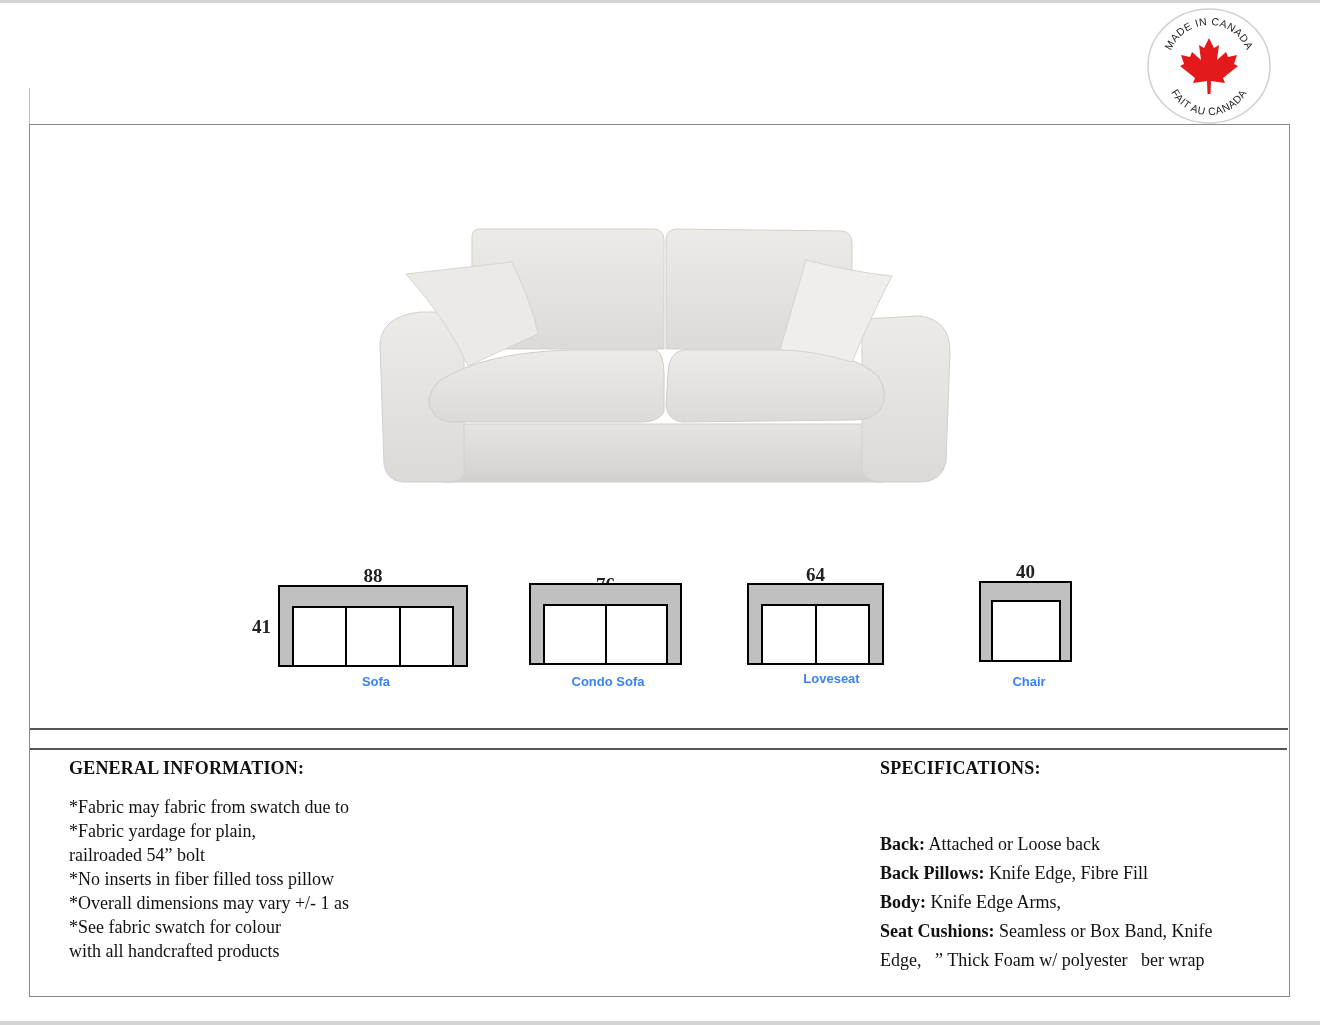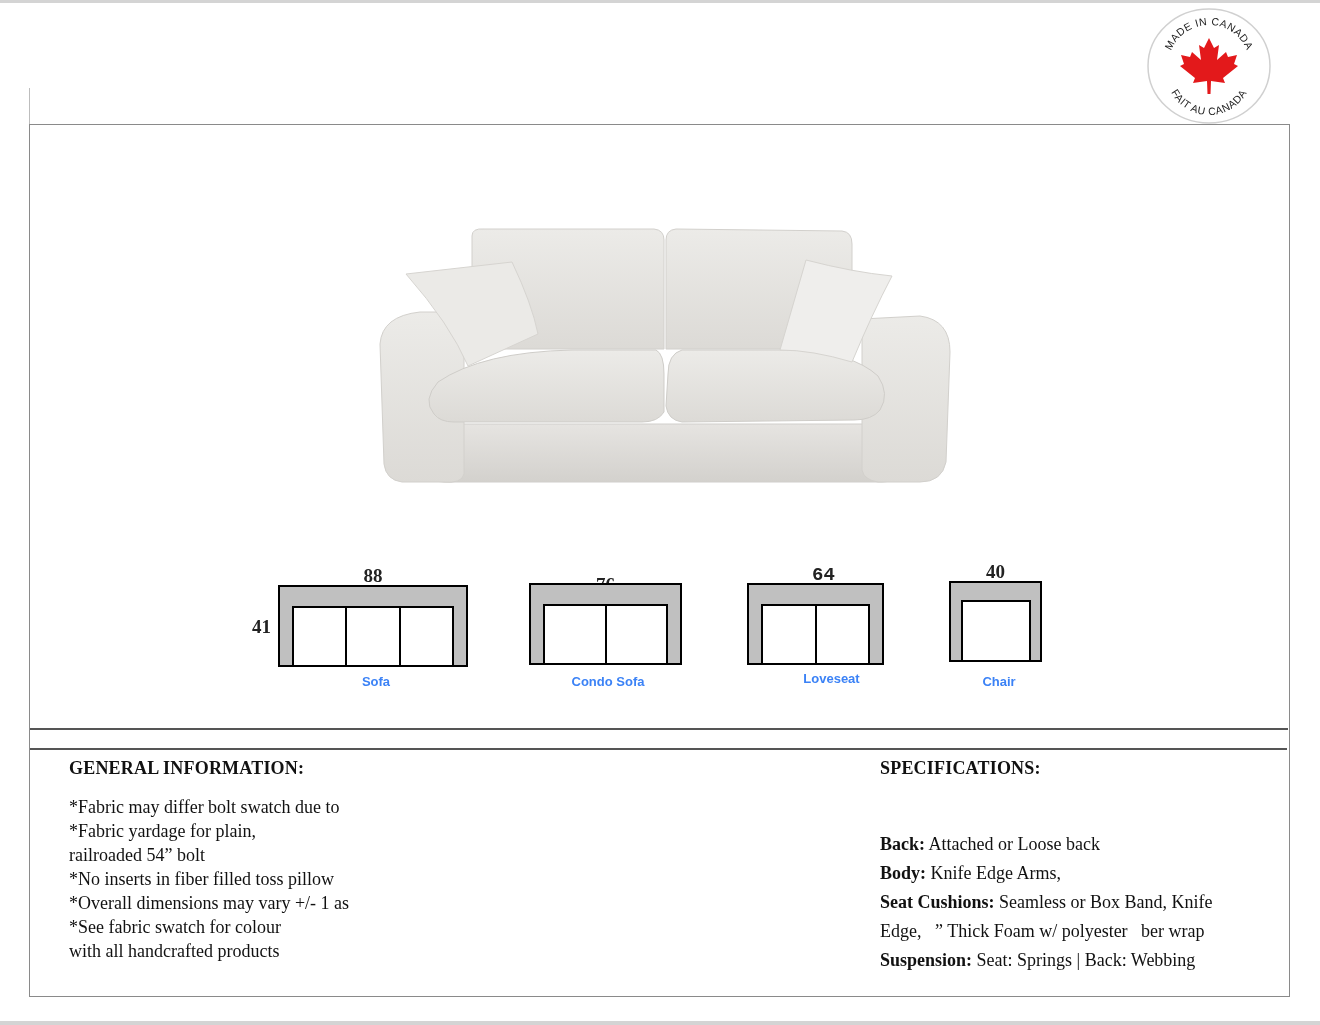--- a/index.html
+++ b/index.html
@@ -120,51 +120,51 @@
   <div class="body" style="left:0; top:21px; width:153px; height:81px;"></div>
   <div class="seat" style="left:14px; top:42px; width:125px; height:61px;">
     <div class="cell"></div>
       <div class="cell"></div>
   </div>
   <div class="baseline" style="left:0; top:101px; width:153px;"></div>
   <div class="lbl" style="left:0; top:112px; width:158px;">Condo Sofa</div>
 </div>
 
 <div class="diag" style="left:747px; top:562px; width:137px; height:130px;">
-  <div class="dim" style="left:8px; top:2px; width:137px;font-family:Liberation Mono, monospace;">64</div>
+  <div class="dim" style="left:0; top:2px; width:137px;">64</div>
   <div class="body" style="left:0; top:21px; width:137px; height:81px;"></div>
   <div class="seat" style="left:14px; top:42px; width:109px; height:61px;">
     <div class="cell"></div>
       <div class="cell"></div>
   </div>
   <div class="baseline" style="left:0; top:101px; width:137px;"></div>
   <div class="lbl" style="left:16px; top:109px; width:137px;">Loveseat</div>
 </div>
 
-<div class="diag" style="left:949px; top:560px; width:80px; height:132px;">
+<div class="diag" style="left:979px; top:560px; width:80px; height:132px;">
   <div class="dim" style="left:0; top:1px; width:93px;">40</div>
   <div class="body" style="left:0; top:21px; width:93px; height:80px;"></div>
   <div class="seat" style="left:12px; top:40px; width:70px; height:62px;">
     <div class="cell"></div>
   </div>
   <div class="baseline" style="left:0; top:100px; width:93px;"></div>
   <div class="lbl" style="left:0; top:114px; width:100px;">Chair</div>
 </div>
 
 <div class="section-title" style="left:69px; top:758px;">GENERAL INFORMATION:</div>
 <div class="gen-list">
-  <div>*Fabric may differ bolt swatch due to</div>
+  <div>*Fabric may fabric from swatch due to</div>
   <div>*Fabric yardage for plain,</div>
   <div>railroaded 54” bolt</div>
   <div>*No inserts in fiber filled toss pillow</div>
   <div>*Overall dimensions may vary +/- 1 as</div>
   <div>*See fabric swatch for colour</div>
   <div>with all handcrafted products</div>
 </div>
 
 <div class="section-title" style="left:880px; top:758px;">SPECIFICATIONS:</div>
 <div class="spec-list">
   <div><b>Back:</b><span> Attached or Loose back</span></div>
+  <div><b>Back Pillows:</b><span> Knife Edge, Fibre Fill</span></div>
   <div><b>Body:</b><span> Knife Edge Arms,</span></div>
   <div><b>Seat Cushions:</b><span> Seamless or Box Band, Knife</span></div>
   <div style="white-space:pre;"><b></b><span>Edge,   ” Thick Foam w/ polyester   ber wrap</span></div>
-  <div><b>Suspension:</b><span> Seat: Springs | Back: Webbing</span></div>
 </div>
 
 </body></html>

